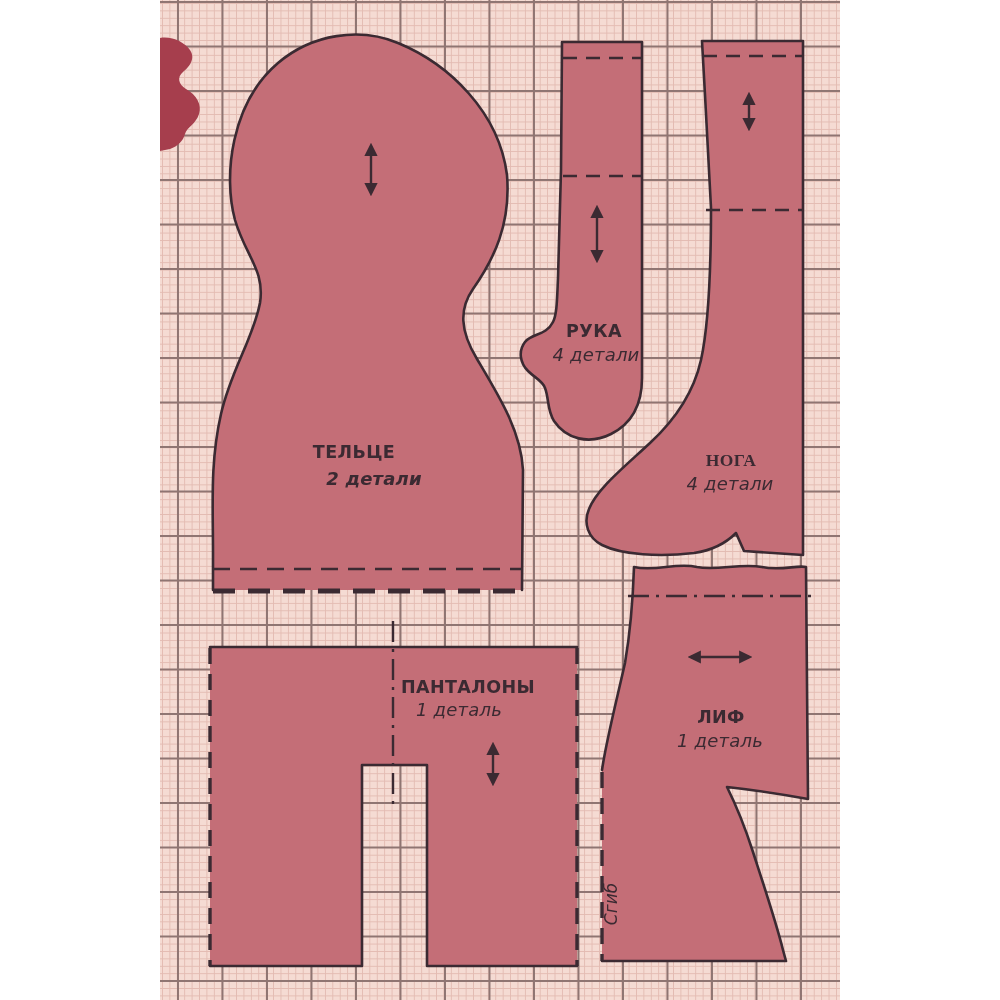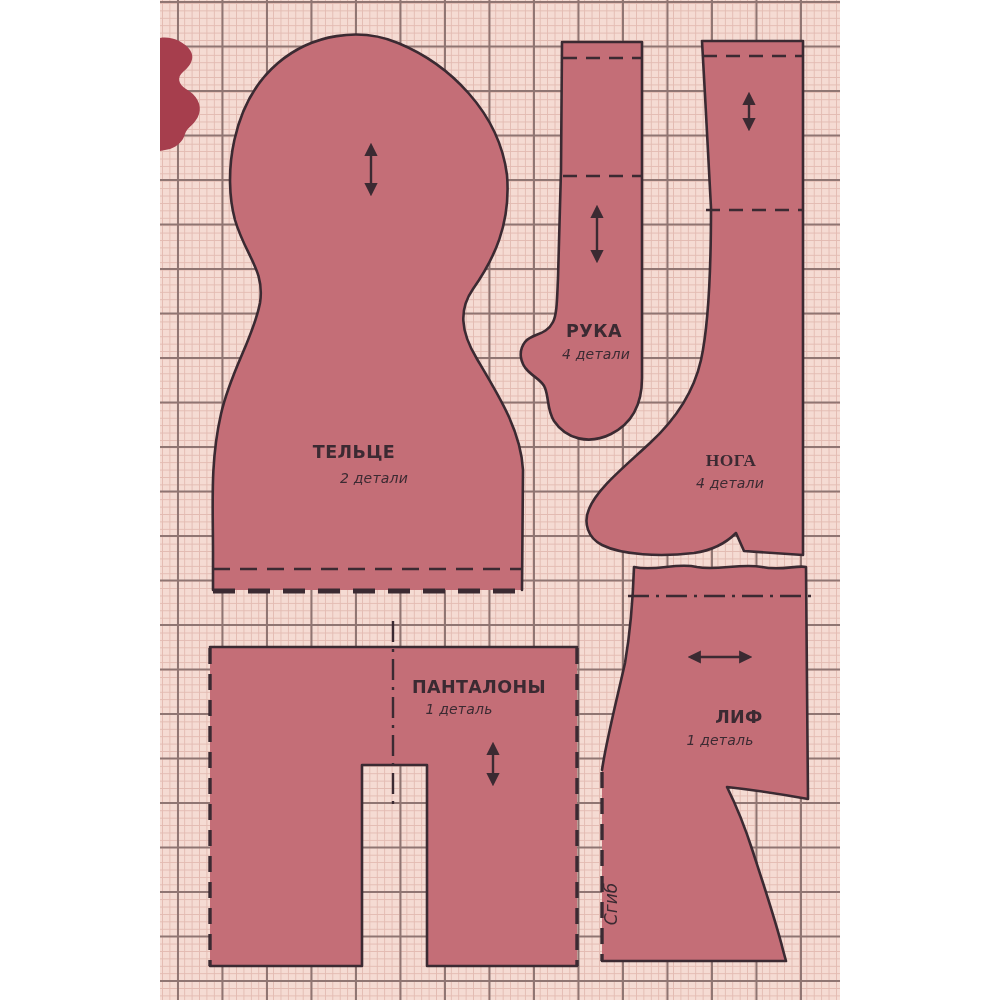--- a/index.html
+++ b/index.html
@@ -38,21 +38,21 @@
   .edge-dashed{fill:none;stroke:var(--piece-outline);stroke-width:3.4;stroke-linecap:butt;}
   .edge-dashed-thick{fill:none;stroke:var(--piece-outline);stroke-width:5;stroke-linecap:butt;}
   .dashdot{fill:none;stroke:var(--piece-outline);stroke-width:2.4;stroke-linecap:butt;}
   .grain{stroke:var(--piece-outline);stroke-width:2.4;fill:none;}
   .scrap{fill:var(--scrap-fill);stroke:none;}
   .label{
     position:absolute;transform:translate(-50%,-50%);
     color:var(--text);white-space:nowrap;text-align:center;
   }
   .label-name{font-weight:bold;font-size:17.5px;letter-spacing:.4px;}
-  .label-qty{font-style:italic;font-size:14px;letter-spacing:.2px;}
+  .label-qty{font-style:italic;font-size:18px;letter-spacing:.2px;}
   .label-fold{
     font-style:italic;font-size:17px;
     transform:translate(-50%,-50%) rotate(-90deg);
   }
 </style>
 </head>
 <body>
 
 <div class="canvas">
 
@@ -114,28 +114,28 @@
     <path class="outline" d="M602,770 C606,742 616,703 625,663 C630,634 633,597 634,567
          C656,572 676,562 697,567 C716,571 741,563 762,567 C780,571 797,565 806,567
          L808,799 C781,794 754,790 727,787 C734,801 744,824 753,852 C764,886 776,922 783,950
          L786,961 L602,961"></path>
     <path class="edge-dashed" stroke-dasharray="16 10" d="M602,772 L602,961"></path>
     <path class="dashdot" stroke-dasharray="21 7 3 7" d="M628,596 L812,596"></path>
     <line class="grain" x1="691" y1="657" x2="749" y2="657" marker-start="url(#ah)" marker-end="url(#ah)"></line>
   </svg>
 
   <div class="label label-name" style="left:354px;top:452px;">ТЕЛЬЦЕ</div>
-  <div class="label label-qty" style="left:374px;top:478px;">2 детали</div>
+  <div class="label label-qty" style="left:374px;top:478px;font-weight:bold;">2 детали</div>
 
   <div class="label label-name" style="left:594px;top:331px;">РУКА</div>
   <div class="label label-qty" style="left:596px;top:354px;">4 детали</div>
 
   <div class="label label-name" style="left:731px;top:460px;font-family:Liberation Serif, serif;">НОГА</div>
   <div class="label label-qty" style="left:730px;top:483px;">4 детали</div>
 
-  <div class="label label-name" style="left:479px;top:687px;">ПАНТАЛОНЫ</div>
+  <div class="label label-name" style="left:468px;top:687px;">ПАНТАЛОНЫ</div>
   <div class="label label-qty" style="left:459px;top:709px;">1 деталь</div>
 
-  <div class="label label-name" style="left:721px;top:717px;margin-left:18px;">ЛИФ</div>
+  <div class="label label-name" style="left:721px;top:717px;">ЛИФ</div>
   <div class="label label-qty" style="left:720px;top:740px;">1 деталь</div>
 
   <div class="label label-fold" style="left:611px;top:904px;">Сгиб</div>
 </div>
 
 </body></html>

